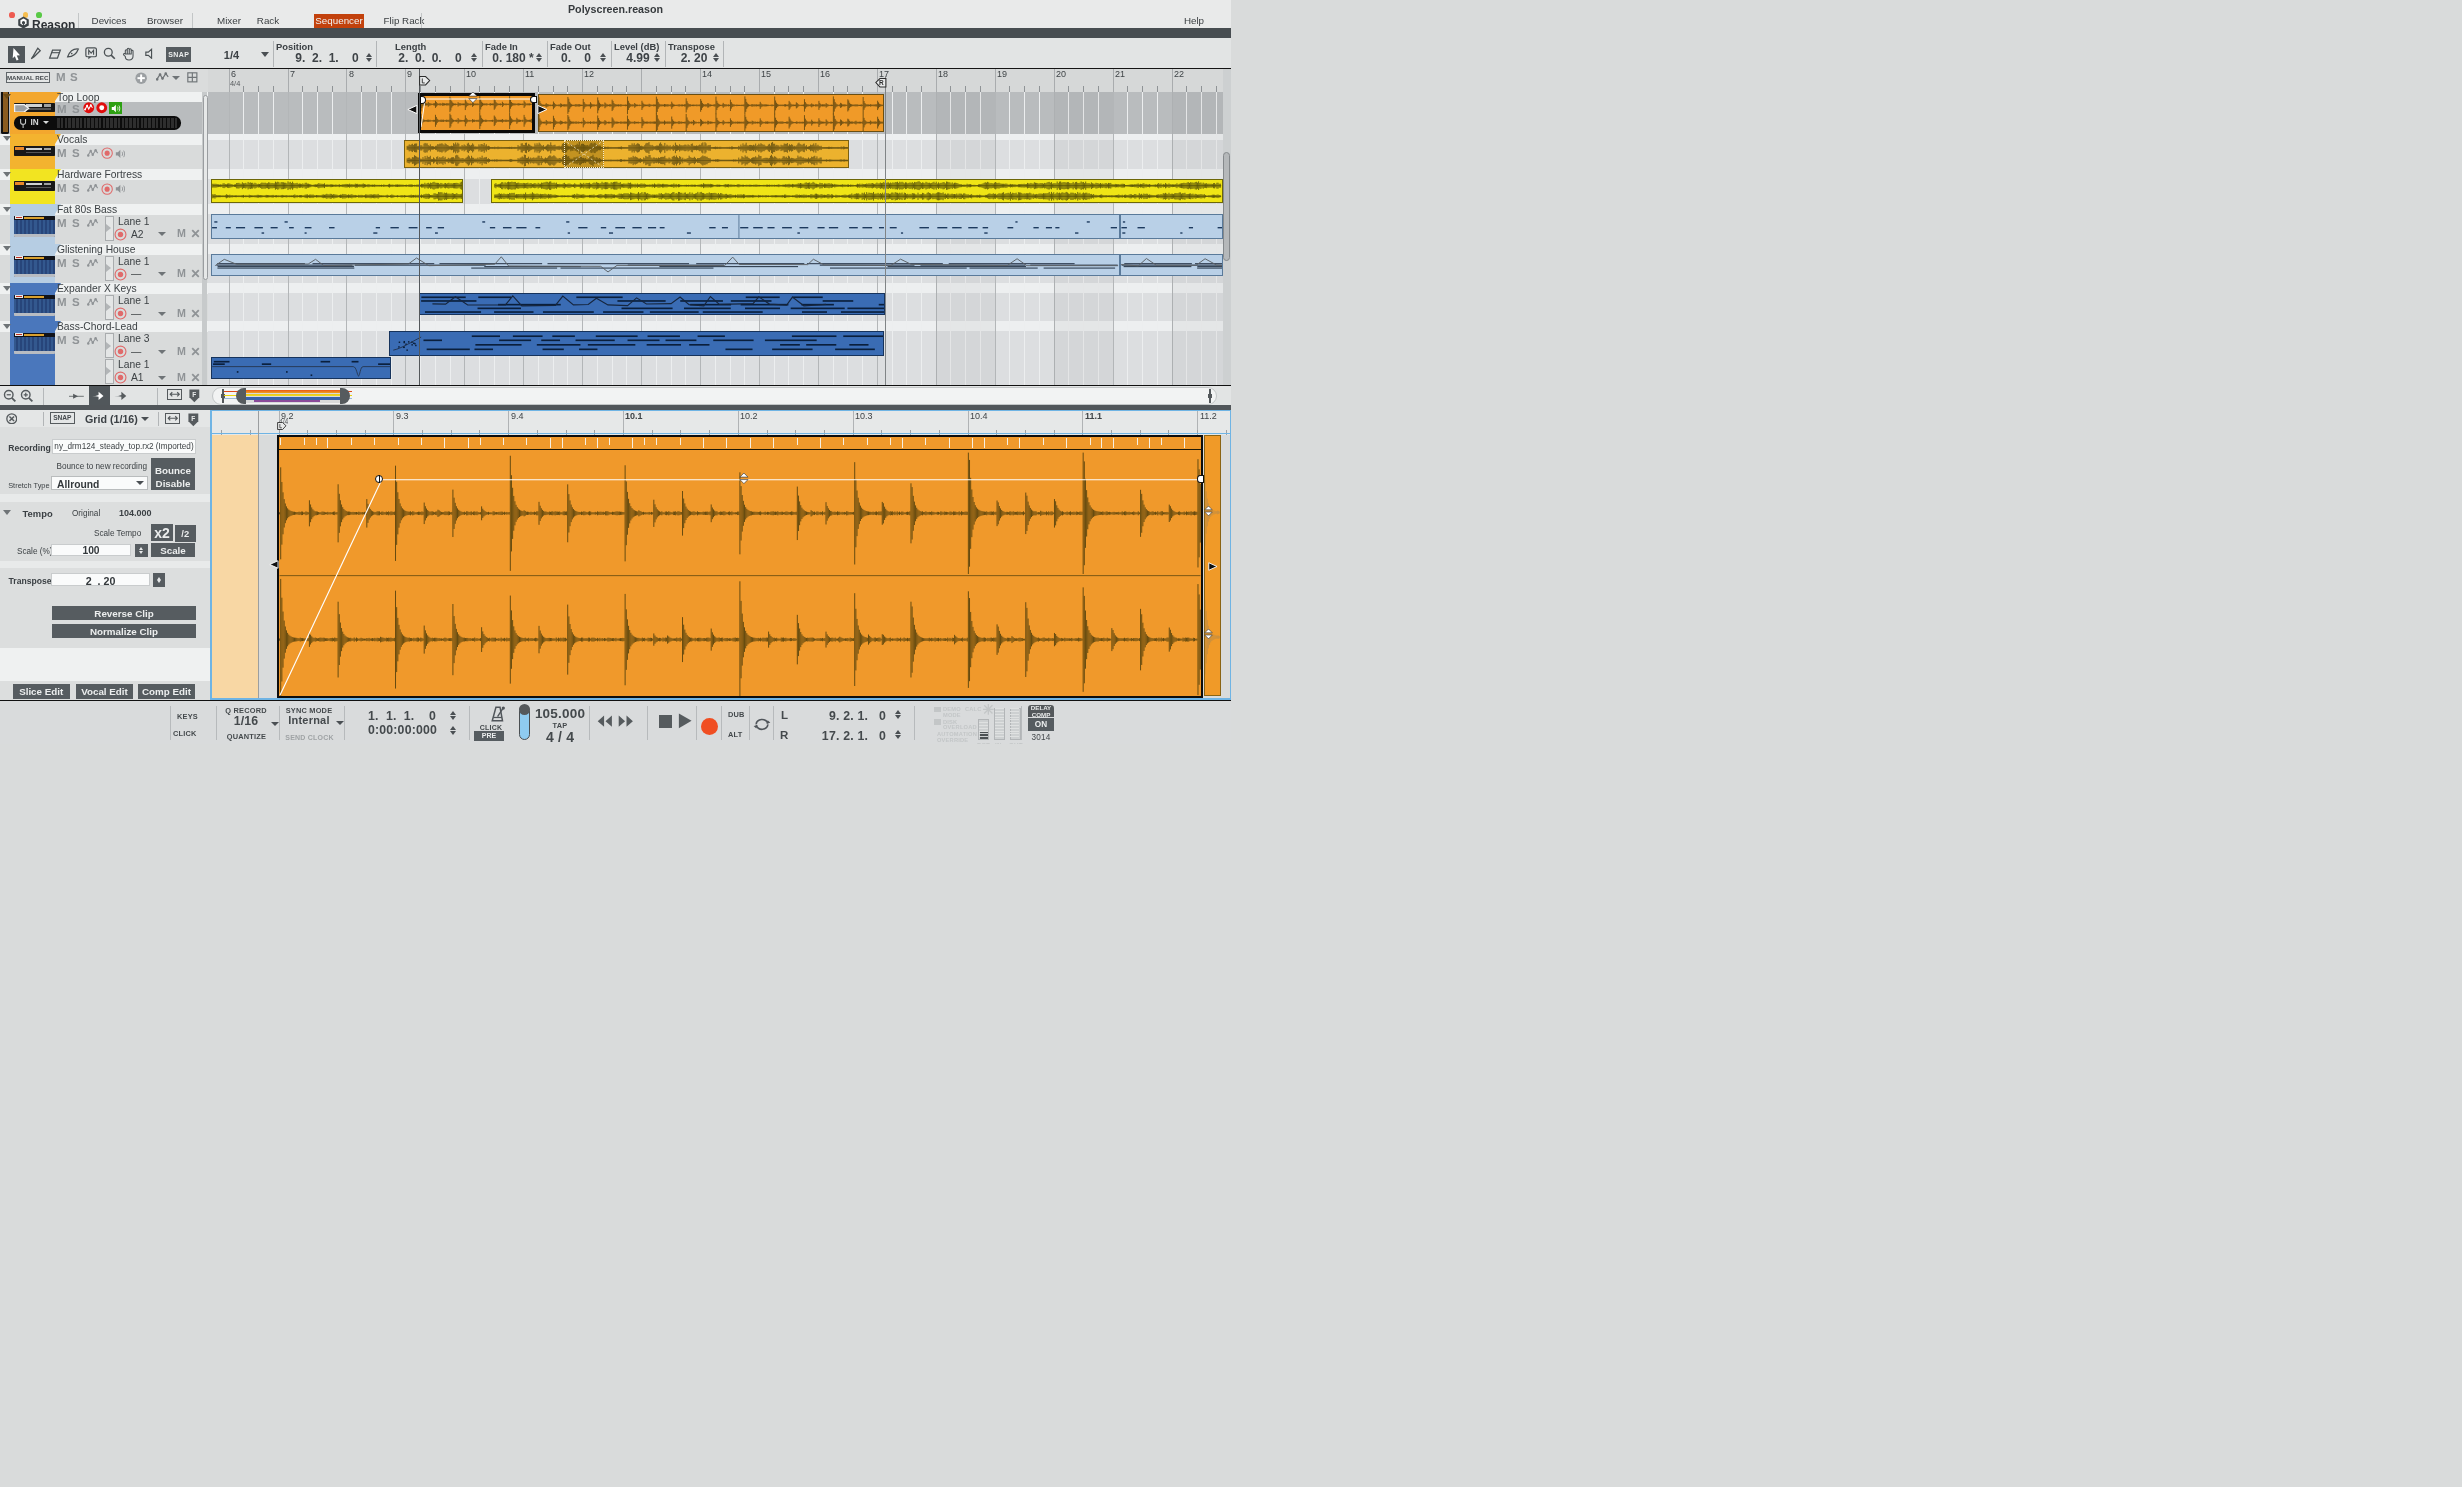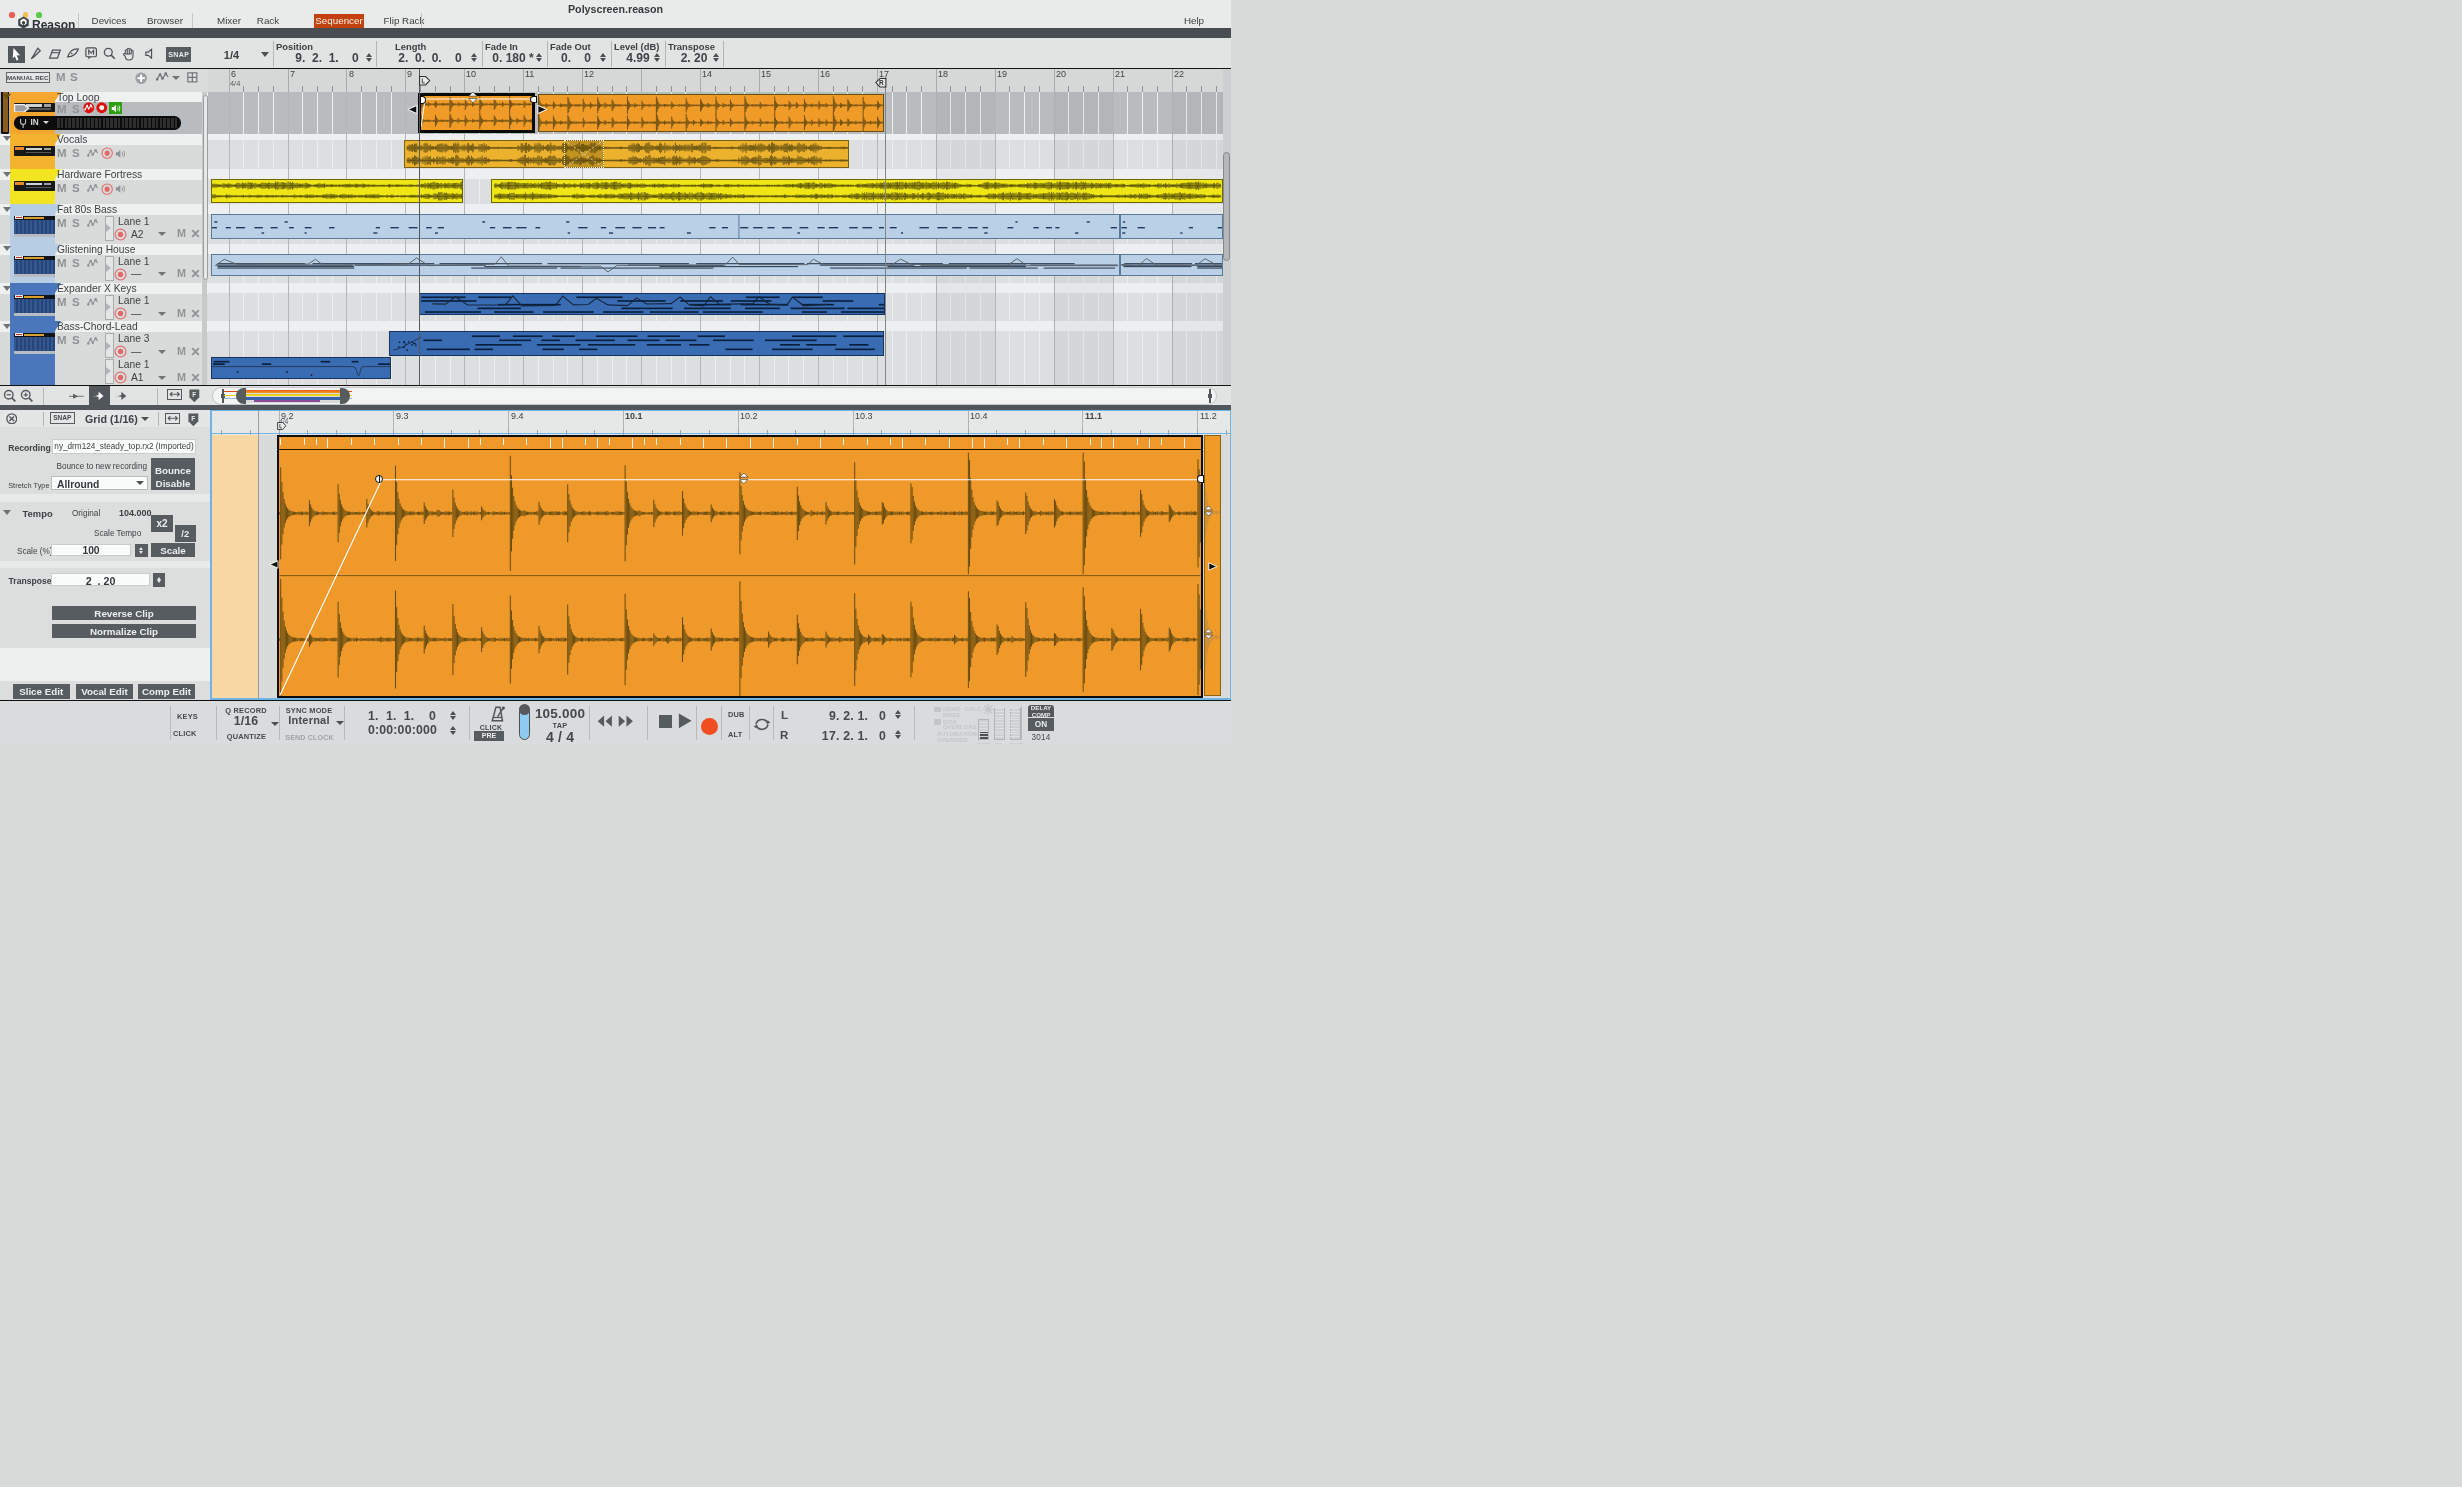--- a/index.html
+++ b/index.html
@@ -927,21 +927,21 @@
     <div class="abs" style="left:51px;top:66px;width:97px;height:14px;background:#fafbfb;border:0.8px solid #b9bcbd;"></div>
     <div class="abs b" style="left:57px;top:69px;font-size:10.3px;color:#33383b;">Allround</div>
     <div class="abs" style="left:136px;top:71px;width:0;height:0;border-left:4.1px solid transparent;border-right:4.1px solid transparent;border-top:4.9px solid #4a4f53;"></div>
     <div class="dkbtn" style="left:151px;top:66px;width:44px;height:14.4px;font-size:9.8px;">Disable</div>
     <div class="abs" style="left:0;top:84px;width:210px;height:8.2px;background:#e8eaea;"></div>
     <div class="abs" style="left:2.9px;top:100px;width:0;height:0;border-left:4.5px solid transparent;border-right:4.5px solid transparent;border-top:5.7px solid #6f7477;"></div>
     <div class="abs b" style="left:22.6px;top:98px;font-size:9.4px;color:#3b4044;">Tempo</div>
     <div class="abs" style="left:72px;top:99px;font-size:8.2px;color:#3d4245;">Original</div>
     <div class="abs b" style="left:119px;top:98px;font-size:9px;color:#3b4044;">104.000</div>
     <div class="abs" style="left:94px;top:119px;width:53px;text-align:left;font-size:8.2px;color:#3d4245;">Scale Tempo</div>
-    <div class="dkbtn" style="left:151px;top:105px;width:22px;height:17px;font-size:10px;">x2</div>
+    <div class="dkbtn" style="left:151px;top:114px;width:22px;height:17px;font-size:14px;">x2</div>
     <div class="dkbtn" style="left:175px;top:115px;width:20.5px;height:17px;font-size:9.4px;">/2</div>
     <div class="abs" style="left:17px;top:137px;font-size:8.2px;color:#3d4245;">Scale (%)</div>
     <div class="abs" style="left:51px;top:134px;width:80px;height:11.5px;background:#fafbfb;border:0.8px solid #c9cccd;"></div>
     <div class="abs b" style="left:51px;top:135px;width:80px;text-align:center;font-size:10.3px;color:#33383b;">100</div>
     <div class="dkbtn" style="left:135px;top:134px;width:12.7px;height:12.7px;">
       <div class="spin" style="position:static;">
         <i class="up" style="border-bottom-color:#e8eaea;border-left-width:2.9px;border-right-width:2.9px;border-bottom-width:3.3px;"></i>
         <i class="dn" style="border-top-color:#e8eaea;border-left-width:2.9px;border-right-width:2.9px;border-top-width:3.3px;"></i>
       </div>
     </div>

